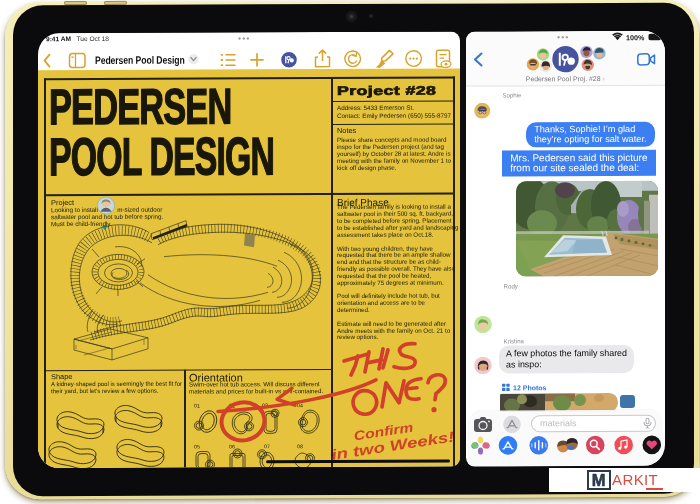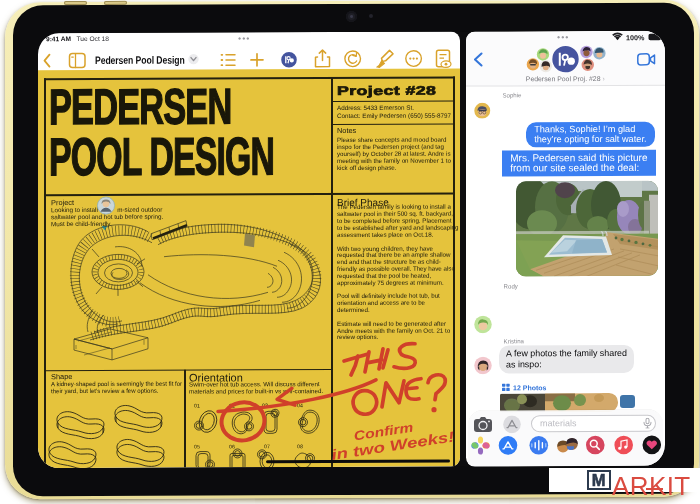--- a/index.html
+++ b/index.html
@@ -575,15 +575,15 @@
 
       <div class="abs" style="left:228px;top:427.5px;width:184px;height:3.2px;border-radius:2px;background:#0c0c0c;"></div>
     </div>
   </div>
 
   <div class="abs" style="left:549px;top:467.5px;width:151px;height:24px;background:#ffffff;"></div>
 
   <div class="abs" style="left:587px;top:469.5px;width:23.5px;height:20.5px;border:2.6px solid #2c3a4e;box-sizing:border-box;"></div>
   <div class="abs" style="left:589px;top:470.5px;width:19px;height:19px;font-size:16.5px;font-weight:bold;color:#2c3a4e;text-align:center;line-height:19px;-webkit-text-stroke:0.6px #2c3a4e;">M</div>
 
-  <div class="abs" style="left:612px;top:470.5px;font-size:26px;color:#da4b40;letter-spacing:0.4px;">ARKIT</div>
+  <div class="abs" style="left:612px;top:470.5px;font-size:15px;color:#da4b40;letter-spacing:0.4px;">ARKIT</div>
   <div class="abs" style="left:646px;top:487.8px;width:17px;height:1.9px;background:#da4b40;"></div>
 </div>
 
 </body></html>

